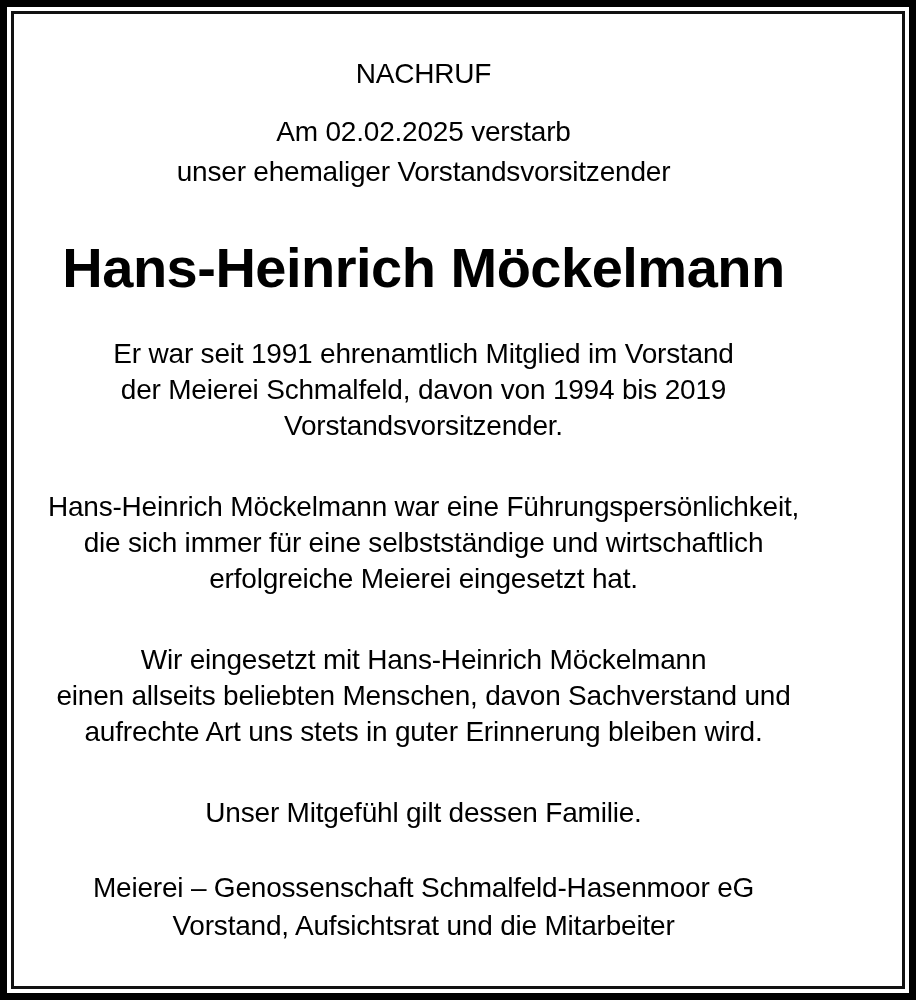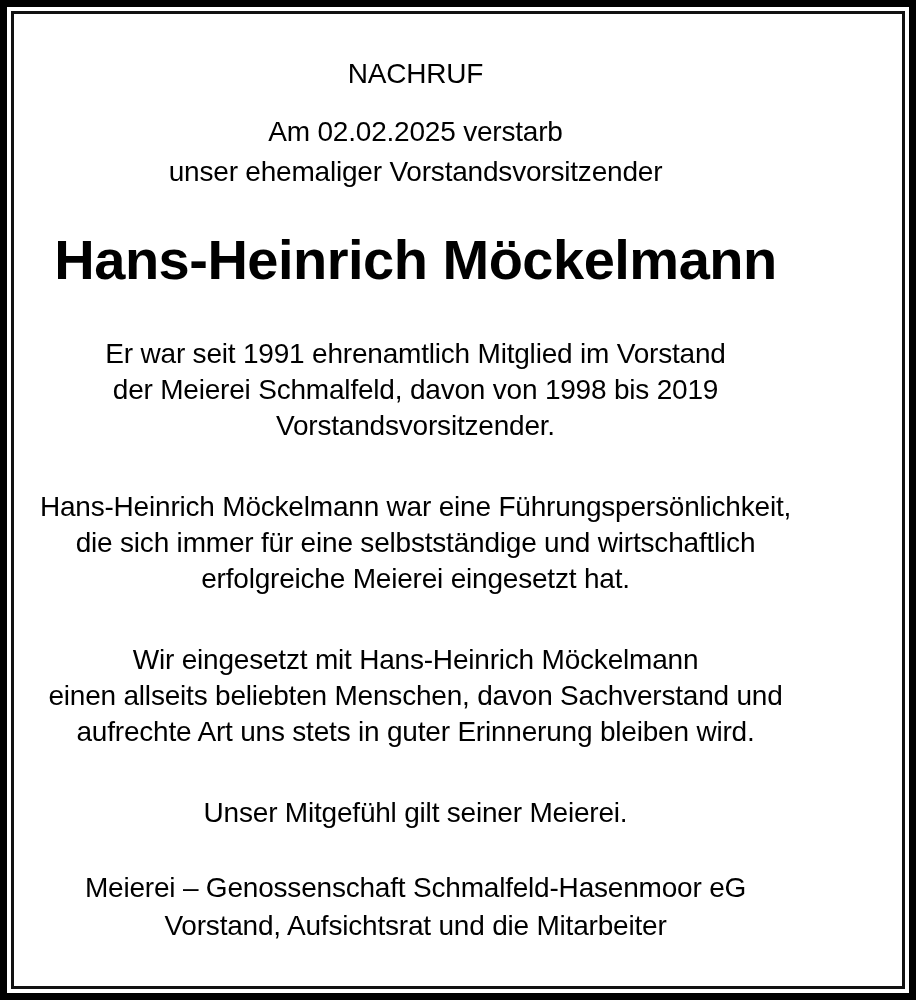--- a/index.html
+++ b/index.html
@@ -1,45 +1,45 @@
 <!DOCTYPE html>
 <html><head>
 <meta charset="utf-8">
 <style>
   html, body { margin:0; padding:0; }
   body { width:916px; height:1000px; background:#000; position:relative; overflow:hidden;
          font-family:"Liberation Sans", "DejaVu Sans", sans-serif; color:#000; }
   .frame-white { position:absolute; left:7px; top:7px; width:902px; height:986px; background:#fff; }
   .frame-inner { position:absolute; left:11px; top:11px; width:888px; height:972px; border:3px solid #111; background:#fff; box-sizing:content-box; }
-  .line { position:absolute; left:0; width:831px; text-align:center; white-space:nowrap; }
+  .line { position:absolute; left:8px; width:831px; text-align:center; white-space:nowrap; }
   .t { font-size:28px; line-height:36px; letter-spacing:-0.2px; }
-  .name { font-size:56px; font-weight:bold; line-height:64px; letter-spacing:-0.5px; }
+  .name { font-size:56px; font-weight:bold; line-height:64px; letter-spacing:-0.5px;margin-top:8px; }
   .b { font-weight:normal; }
 </style>
 </head>
 <body>
 
 <div class="frame-white"></div>
 <div class="frame-inner"></div>
 
 <div class="line t" style="top:56px">NACHRUF</div>
 
 <div class="line t" style="top:114px">Am 02.02.2025 verstarb</div>
 <div class="line t" style="top:154px">unser ehemaliger Vorstandsvorsitzender</div>
 
 <div class="line name" style="top:228px">Hans-Heinrich Möckelmann</div>
 
 <div class="line t" style="top:336px">Er war seit 1991 ehrenamtlich Mitglied im Vorstand</div>
-<div class="line t" style="top:372px">der Meierei Schmalfeld, davon von 1998 bis 2019</div>
+<div class="line t" style="top:372px">der Meierei Schmalfeld, davon von 1994 bis 2019</div>
 <div class="line t" style="top:408px">Vorstandsvorsitzender.</div>
 
 <div class="line t" style="top:489px">Hans-Heinrich Möckelmann war eine Führungspersönlichkeit,</div>
 <div class="line t" style="top:525px">die sich immer für eine selbstständige und wirtschaftlich</div>
 <div class="line t" style="top:561px">erfolgreiche Meierei eingesetzt hat.</div>
 
 <div class="line t" style="top:642px">Wir eingesetzt mit Hans-Heinrich Möckelmann</div>
 <div class="line t" style="top:678px">einen allseits beliebten Menschen, davon Sachverstand und</div>
 <div class="line t" style="top:714px">aufrechte Art uns stets in guter Erinnerung bleiben wird.</div>
 
-<div class="line t" style="top:795px">Unser Mitgefühl gilt seiner Meierei.</div>
+<div class="line t" style="top:795px">Unser Mitgefühl gilt dessen Familie.</div>
 
 <div class="line t b" style="top:870px">Meierei – Genossenschaft Schmalfeld-Hasenmoor eG</div>
 <div class="line t b" style="top:908px">Vorstand, Aufsichtsrat und die Mitarbeiter</div>
 
 </body></html>

